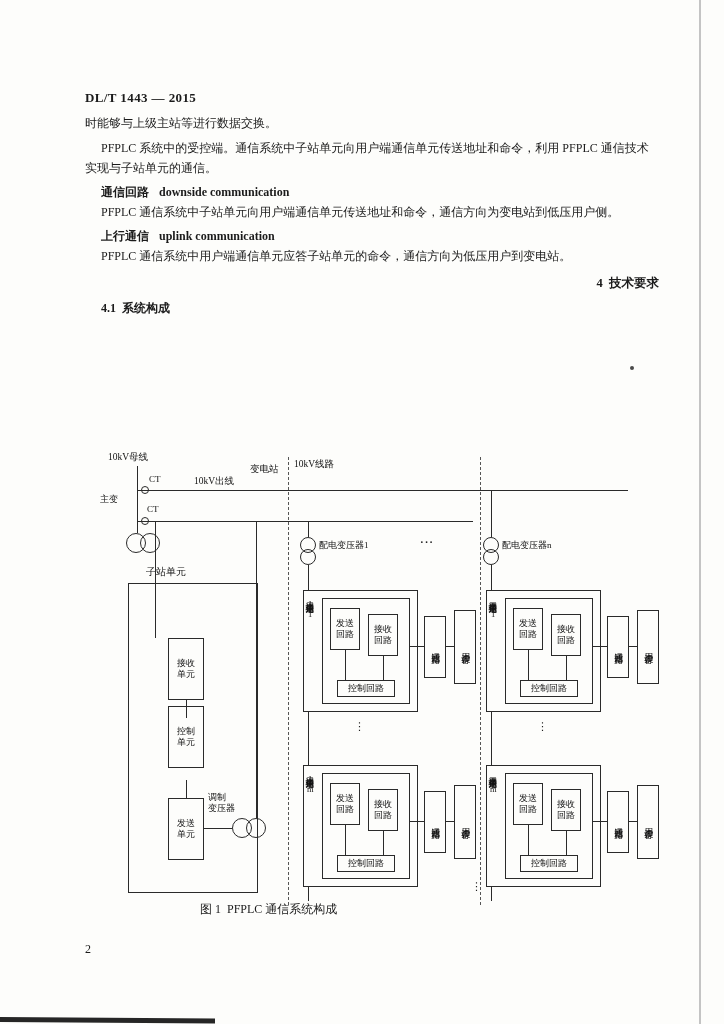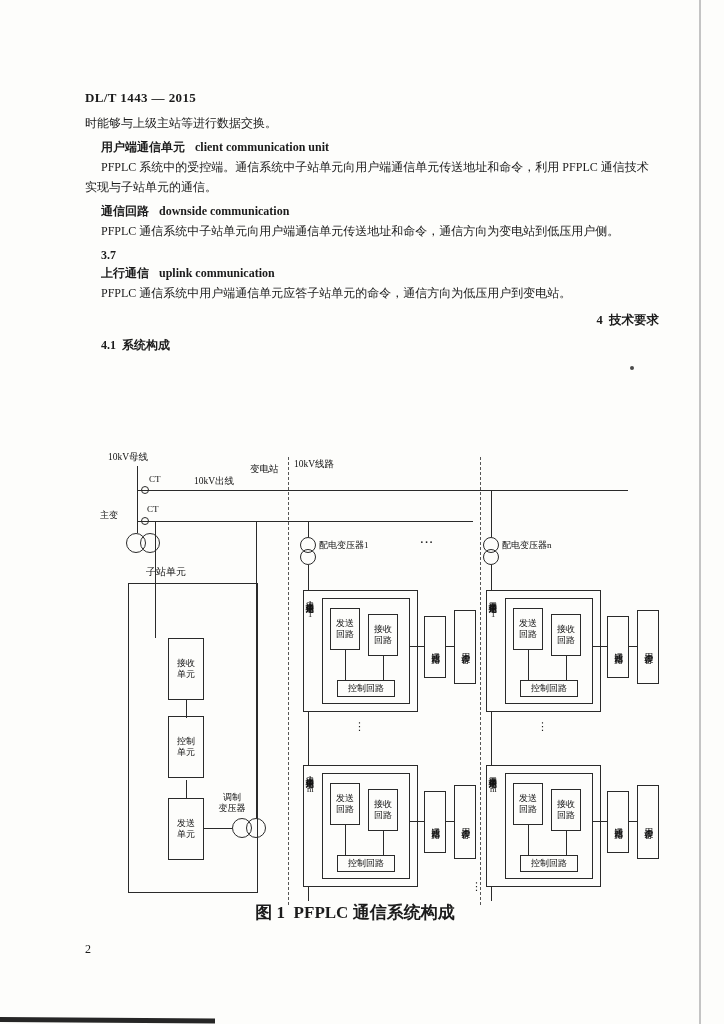--- a/index.html
+++ b/index.html
@@ -27,54 +27,50 @@
   .hline { position:absolute; height:1px; background:#2a2a2a; }
   .vline { position:absolute; width:1px;  background:#2a2a2a; }
   .dashline { position:absolute; width:0; border-left:1px dashed #555; }
   .circ  { position:absolute; border:1px solid #2a2a2a; border-radius:50%; background:transparent; }
   .vtext { writing-mode:vertical-rl; text-orientation:upright; letter-spacing:.5px; }
   .prelines { white-space:pre-line; }
   .ccu { position:absolute; width:115px; height:122px; }
   .ccu .lbl { font-size:8.5px; }
   .dotsv { position:absolute; font-size:11px; color:#222; }
   .dotsh { position:absolute; font-size:11px; font-weight:bold; color:#222; letter-spacing:1px; }
-  .fig-caption { position:absolute; left:110px; top:449px; width:310px; text-align:center;
-                 font-weight:bold; font-size:17px; }
+  .fig-caption { position:absolute; left:110px; top:449px; width:310px; text-align:left;
+                 font-weight:normal; font-size:12px; }
 
   .page-num { position:absolute; left:85px; top:942px; font-size:12px; }
   .scan-right  { position:absolute; left:699px; top:0; width:2px; height:1024px; background:#c4c4c4; }
   .scan-bottom { position:absolute; left:0; top:1017px; width:215px; height:5px; background:#262626;
                  transform:rotate(.4deg); transform-origin:left center; }
   .scan-speck { position:absolute; left:630px; top:366px; width:4px; height:4px; background:#4a4a4a; border-radius:50%; }
 </style>
 </head>
 <body>
 
 <div class="page">
 
   <div class="content">
     <div class="doc-header">DL/T 1443 — 2015</div>
     <p class="cont-line">时能够与上级主站等进行数据交换。</p>
 
     <section class="term">
-      <div class="ttitle">
-        <span class="cn">用户端通信单元</span><span class="en">client communication unit</span>
-      </div>
       <p class="tbody">PFPLC 系统中的受控端。通信系统中子站单元向用户端通信单元传送地址和命令，利用 PFPLC 通信技术实现与子站单元的通信。</p>
     </section>
 
     <section class="term">
       <div class="ttitle">
         <span class="cn">通信回路</span><span class="en">downside communication</span>
       </div>
       <p class="tbody">PFPLC 通信系统中子站单元向用户端通信单元传送地址和命令，通信方向为变电站到低压用户侧。</p>
     </section>
 
     <section class="term">
-      <div class="tnum">3.7</div>
       <div class="ttitle">
         <span class="cn">上行通信</span><span class="en">uplink communication</span>
       </div>
       <p class="tbody">PFPLC 通信系统中用户端通信单元应答子站单元的命令，通信方向为低压用户到变电站。</p>
     </section>
 
     <div class="h4">4&nbsp;&nbsp;技术要求</div>
     <div class="h41">4.1&nbsp;&nbsp;系统构成</div>
   </div>
 
@@ -88,46 +84,46 @@
     <div class="hline" style="left:47px;top:38px;width:491px"></div>
     <div class="hline" style="left:47px;top:69px;width:336px"></div>
     <div class="circ" style="left:51px;top:34px;width:8px;height:8px"></div>
     <div class="circ" style="left:51px;top:65px;width:8px;height:8px"></div>
 
     <div class="lbl" style="left:160px;top:12px;font-size:9.5px">变电站</div>
     <div class="lbl" style="left:204px;top:7px;font-size:9.5px">10kV线路</div>
     <div class="dashline" style="left:198px;top:5px;height:448px"></div>
     <div class="dashline" style="left:390px;top:5px;height:448px"></div>
 
-    <div class="lbl" style="left:10px;top:58px">主变</div>
+    <div class="lbl" style="left:10px;top:42px">主变</div>
     <div class="circ" style="left:36px;top:81px;width:20px;height:20px"></div>
     <div class="circ" style="left:50px;top:81px;width:20px;height:20px"></div>
 
     <div class="lbl" style="left:56px;top:114px;font-size:10px">子站单元</div>
     <div class="box" style="left:38px;top:131px;width:130px;height:310px"></div>
     <div class="vline" style="left:65px;top:69px;height:117px"></div>
     <div class="vline" style="left:166px;top:69px;height:297px"></div>
 
     <div class="box" style="left:78px;top:186px;width:36px;height:62px">
         <span class="prelines">接收
 单元</span>
       </div>
     <div class="vline" style="left:96px;top:248px;height:18px"></div>
-    <div class="box" style="left:78px;top:264px;width:36px;height:62px">
+    <div class="box" style="left:78px;top:254px;width:36px;height:62px">
         <span class="prelines">控制
 单元</span>
       </div>
     <div class="vline" style="left:96px;top:328px;height:18px"></div>
     <div class="box" style="left:78px;top:346px;width:36px;height:62px">
         <span class="prelines">发送
 单元</span>
       </div>
 
     <div class="hline" style="left:114px;top:376px;width:28px"></div>
-    <div class="lbl prelines" style="left:118px;top:340px;width:48px;text-align:center;white-space:pre-line">调制
+    <div class="lbl prelines" style="left:118px;top:340px;width:48px;text-align:left;white-space:pre-line">调制
 变压器</div>
     <div class="circ" style="left:142px;top:366px;width:20px;height:20px"></div>
     <div class="circ" style="left:156px;top:366px;width:20px;height:20px"></div>
 
     <div class="vline" style="left:218px;top:69px;height:16px"></div>
     <div class="circ" style="left:210px;top:85px;width:16px;height:16px"></div>
     <div class="circ" style="left:210px;top:97px;width:16px;height:16px"></div>
     <div class="vline" style="left:218px;top:113px;height:25px"></div>
     <div class="lbl" style="left:229px;top:88px">配电变压器1</div>
 

